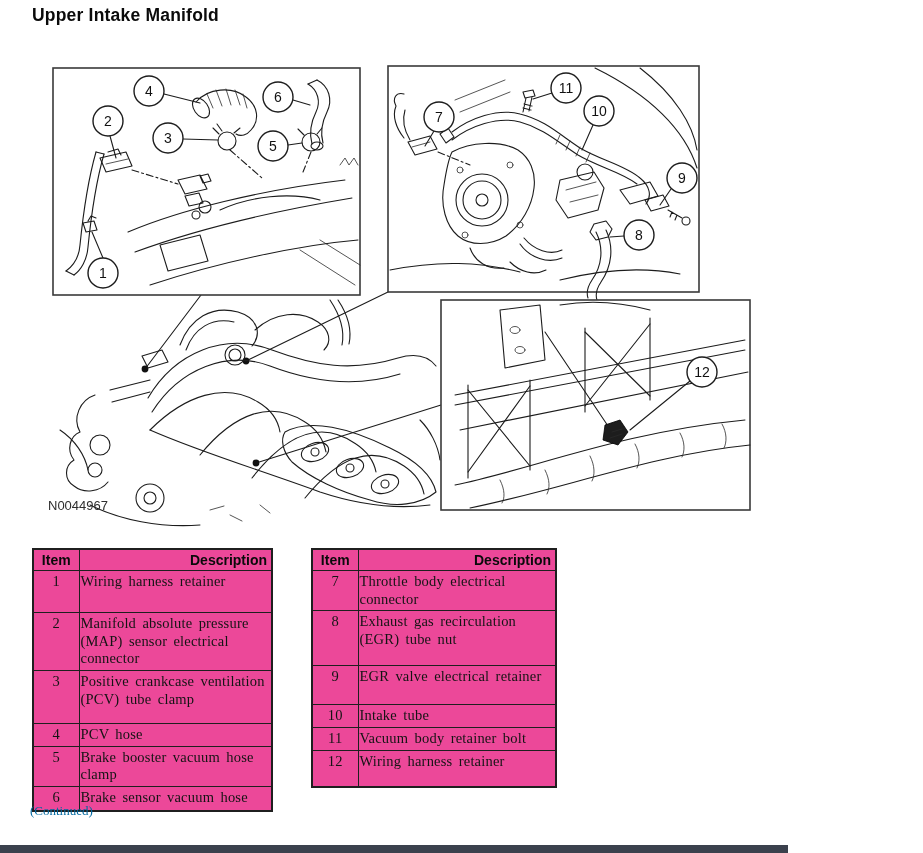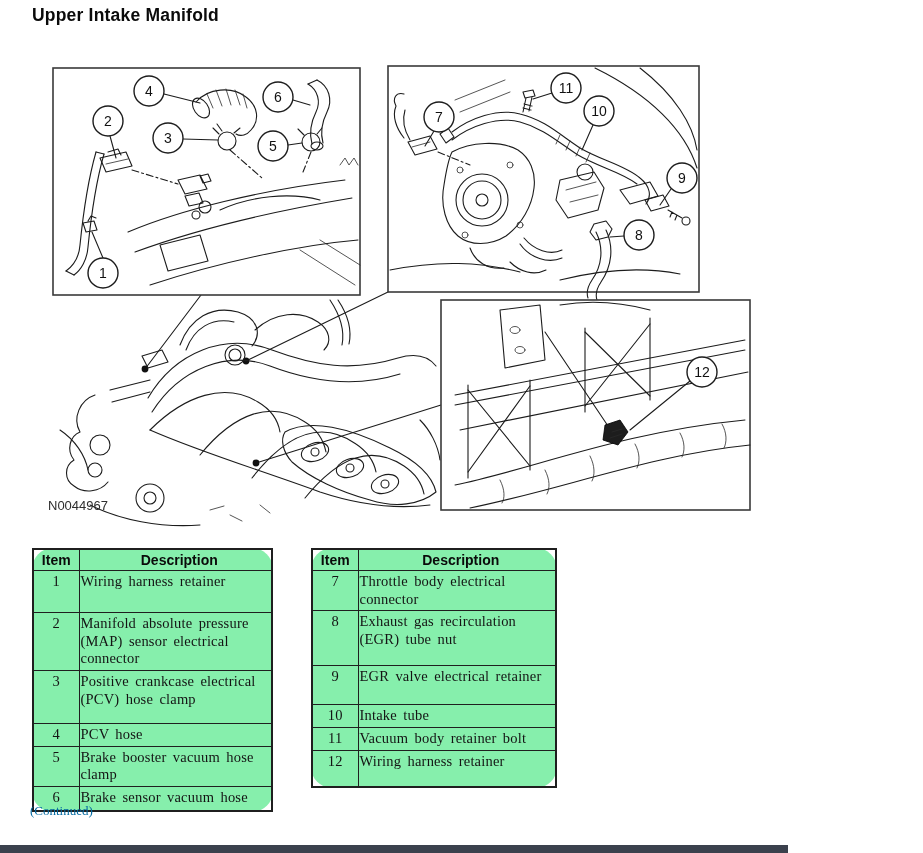--- a/index.html
+++ b/index.html
@@ -12,25 +12,25 @@
   .ln-thin{fill:none;stroke:#2a2a2a;stroke-width:.8;stroke-linecap:round;}
   .box{fill:#ffffff;stroke:#3a3a3a;stroke-width:1.6;}
   .callout circle{fill:#ffffff;stroke:#1c1c1c;stroke-width:1.4;}
   .callout text{font-family:"Liberation Sans",sans-serif;font-size:14px;fill:#111;
                 text-anchor:middle;}
   .dashdot{stroke-dasharray:7 3 2 3;}
   .dot{fill:#111;stroke:none;}
   .blob{fill:#1d1d1d;stroke:#000;stroke-width:.8;}
   .figlabel{font-family:"Liberation Sans",sans-serif;font-size:13px;fill:#2e2e2e;}
 
-  table{border-collapse:collapse;table-layout:fixed;position:absolute;background:#86efac;border-radius:21px;}
+  table{border-collapse:collapse;table-layout:fixed;position:absolute;background:#ec4899;}
   table,th,td{border:1px solid #1f1f1f;}
   table{border-width:2px;}
   th{font-family:"Liberation Sans",sans-serif;font-size:14px;font-weight:bold;
-     text-align:center;padding:1px 4px 1px 12px;height:18px;color:#0a0a0a;}
+     text-align:right;padding:1px 4px 1px 12px;height:18px;color:#0a0a0a;}
   th.item-col{text-align:center;padding:1px 2px;}
   td{font-family:"Liberation Serif","DejaVu Serif",serif;font-size:14.5px;
      vertical-align:top;padding:2px 6px 2px 1px;line-height:1.22;color:#141414;
      word-spacing:2.5px;letter-spacing:.2px;}
   td.item{ text-align:center;padding:2px 1px;}
   #left-table{left:32px;top:548px;width:241px;}
   #right-table{left:311px;top:548px;width:246px;}
   #left-table col.c1,#right-table col.c1{width:46px;}
   .lr1{height:42px}.lr2{height:55px}.lr3{height:53px}.lr4{height:22px}.lr5{height:38px}.lr6{height:24px}
   .rr1{height:40px}.rr2{height:55px}.rr3{height:39px}.rr4{height:21px}.rr5{height:22px}.rr6{height:37px}
@@ -267,21 +267,21 @@
     <tr class="lr1">
       <td class="item">1</td>
       <td>Wiring harness retainer</td>
     </tr>
     <tr class="lr2">
       <td class="item">2</td>
       <td>Manifold absolute pressure (MAP) sensor electrical connector</td>
     </tr>
     <tr class="lr3">
       <td class="item">3</td>
-      <td>Positive crankcase electrical (PCV) hose clamp</td>
+      <td>Positive crankcase ventilation (PCV) tube clamp</td>
     </tr>
     <tr class="lr4">
       <td class="item">4</td>
       <td>PCV hose</td>
     </tr>
     <tr class="lr5">
       <td class="item">5</td>
       <td>Brake booster vacuum hose clamp</td>
     </tr>
     <tr class="lr6">

